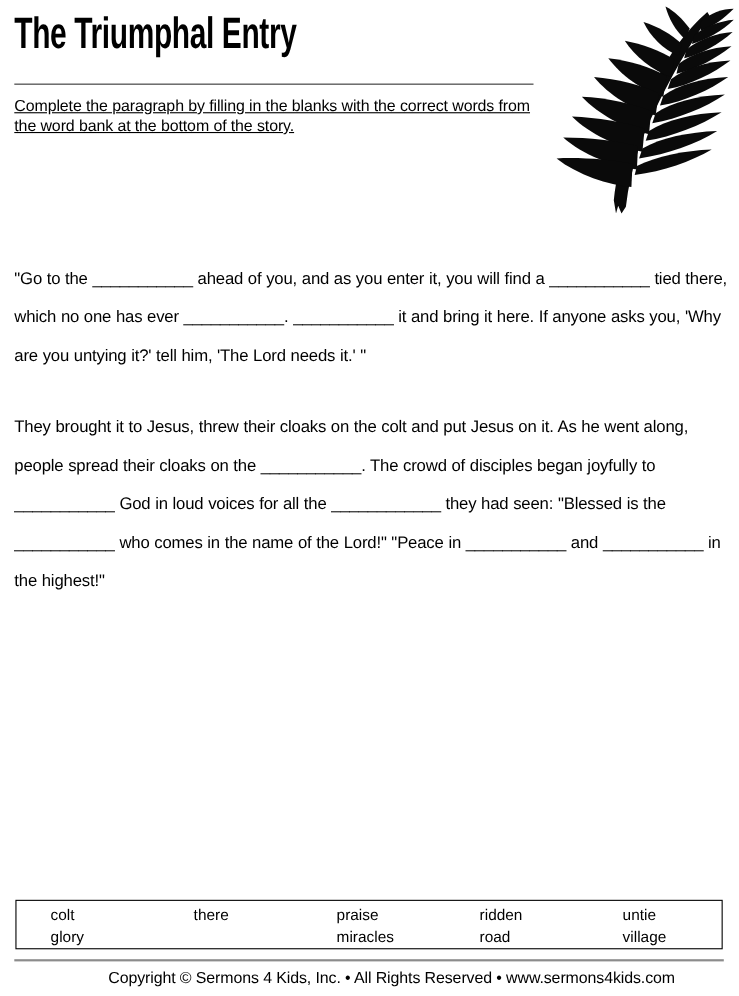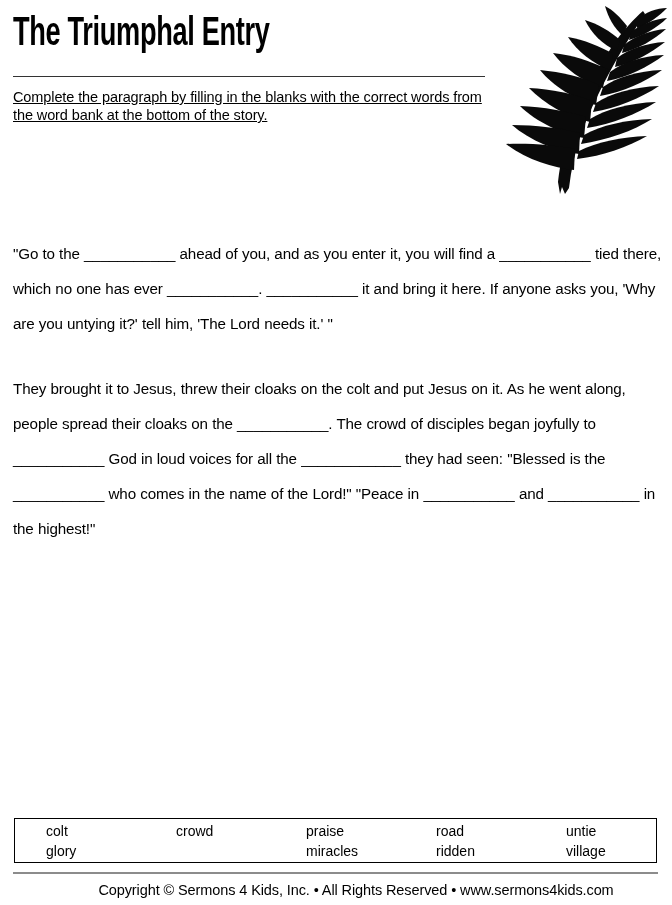--- a/index.html
+++ b/index.html
@@ -182,29 +182,29 @@
     <p>They brought it to Jesus, threw their cloaks on the colt and put Jesus on it. As he went along, people spread their cloaks on the ___________. The crowd of disciples began joyfully to ___________ God in loud voices for all the ____________ they had seen: "Blessed is the ___________ who comes in the name of the Lord!" "Peace in ___________ and ___________ in the highest!"</p>
   </div>
 
   <div class="word-bank">
     <div class="wb-inner">
       <div class="wb-col">
         <span class="wb-word">colt</span>
         <span class="wb-word">glory</span>
       </div>
       <div class="wb-col">
-        <span class="wb-word">crowd</span>
+        <span class="wb-word">there</span>
       </div>
       <div class="wb-col">
         <span class="wb-word">praise</span>
         <span class="wb-word">miracles</span>
       </div>
       <div class="wb-col">
+        <span class="wb-word">ridden</span>
         <span class="wb-word">road</span>
-        <span class="wb-word">ridden</span>
       </div>
       <div class="wb-col">
         <span class="wb-word">untie</span>
         <span class="wb-word">village</span>
       </div>
     </div>
   </div>
 
   <div class="footer-rule"></div>
   <div class="footer-text">Copyright © Sermons 4 Kids, Inc. • All Rights Reserved • www.sermons4kids.com</div>

